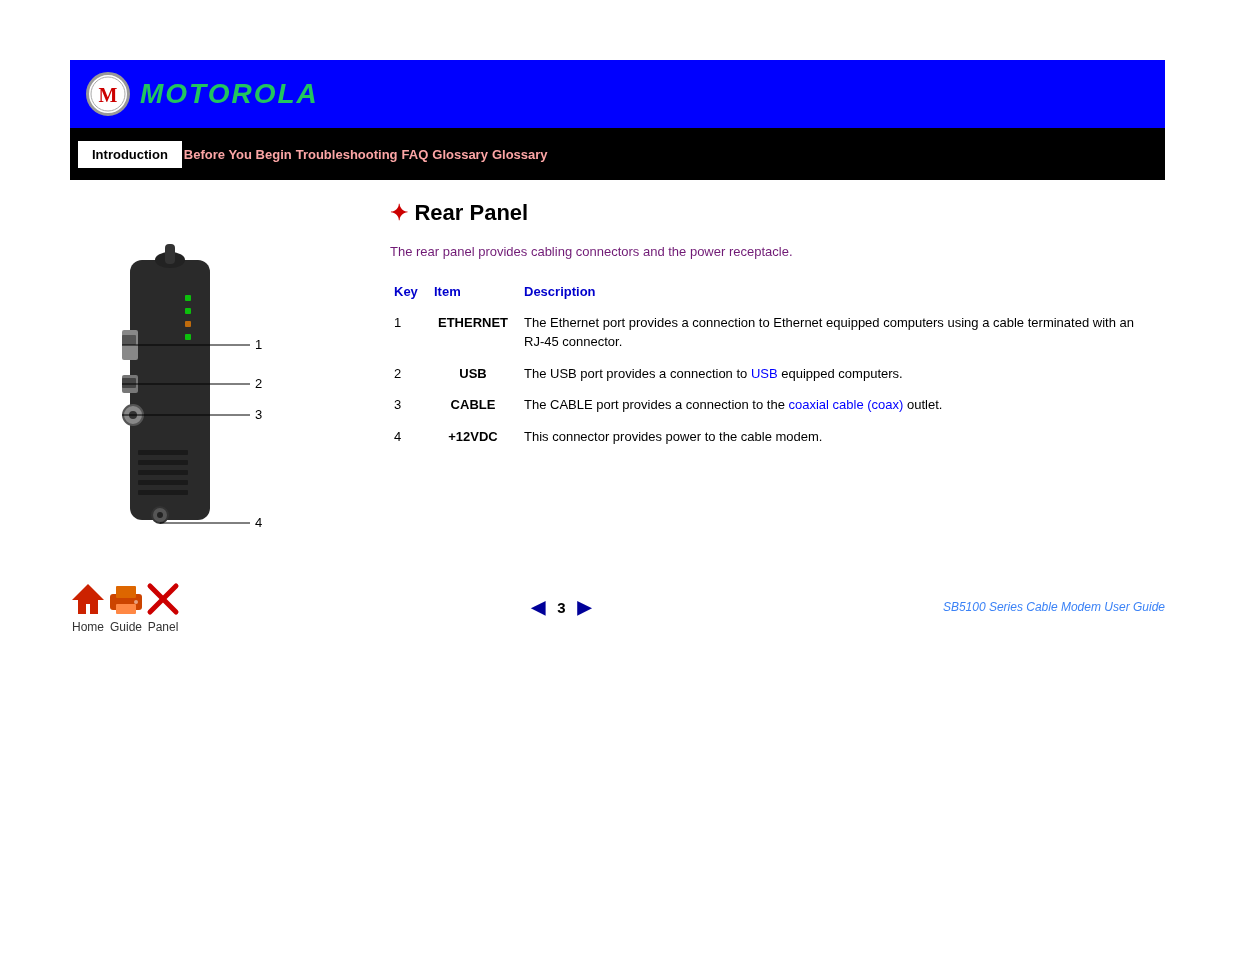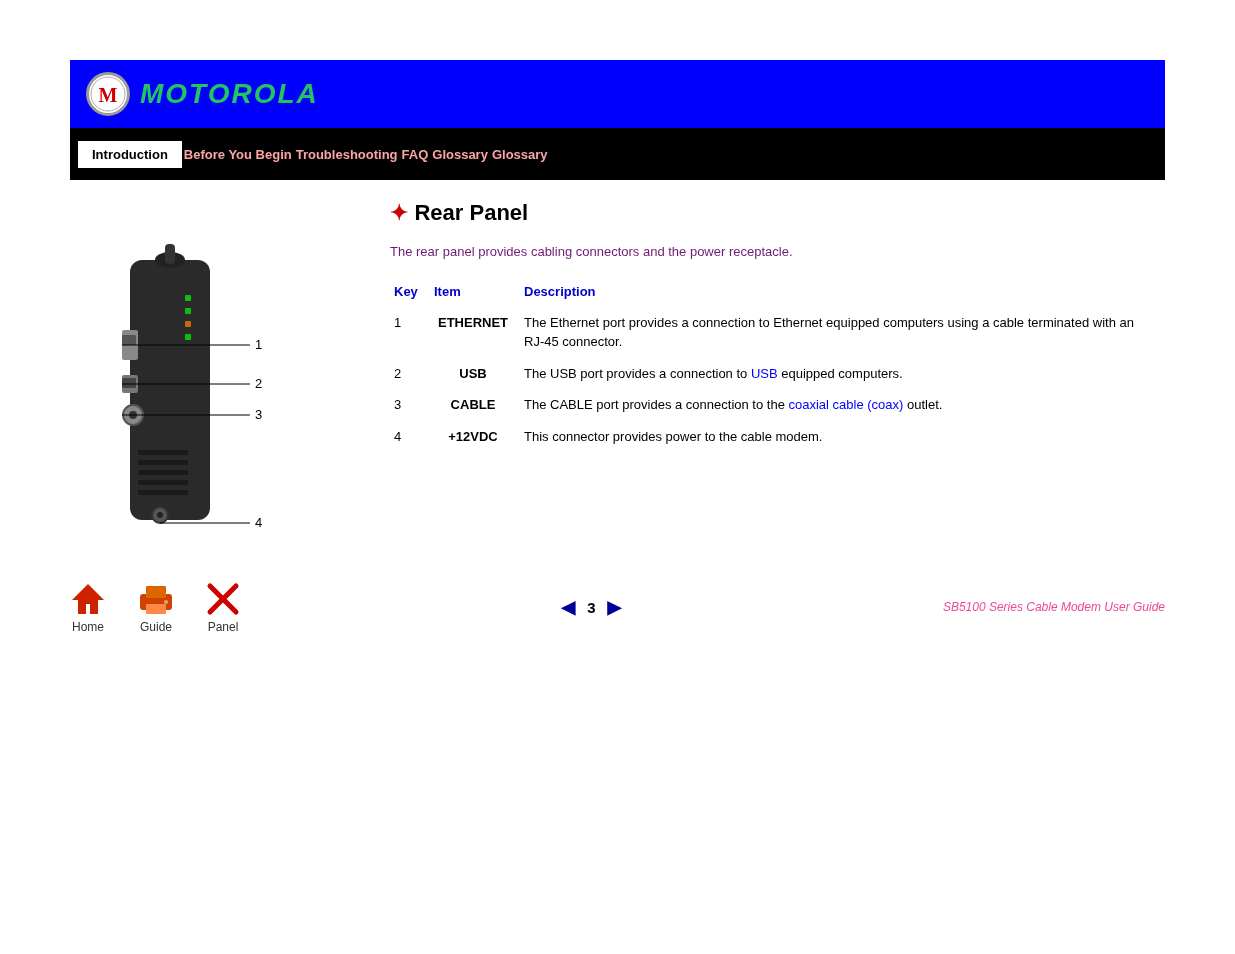--- a/index.html
+++ b/index.html
@@ -163,21 +163,20 @@
       margin: 20px 70px 0 70px;
       display: flex;
       align-items: center;
       padding: 10px 0;
       border-top: none;
     }
 
     .footer-left {
       display: flex;
       align-items: flex-end;
-      gap: 30px;
     }
 
     .footer-btn {
       display: flex;
       flex-direction: column;
       align-items: center;
       cursor: pointer;
       gap: 4px;
       font-size: 12px;
     }
@@ -203,21 +202,21 @@
       cursor: pointer;
     }
 
     .page-num {
       font-size: 15px;
       font-weight: bold;
     }
 
     .footer-right {
       font-size: 12px;
-      color: #ec4899;
+      color: #3b82f6;
       font-style: italic;
       white-space: nowrap;
     }
   </style>
 </head>
 <body>
 
 <div class="header-wrapper">
   <div class="header-blue">
     <div class="motorola-logo">

